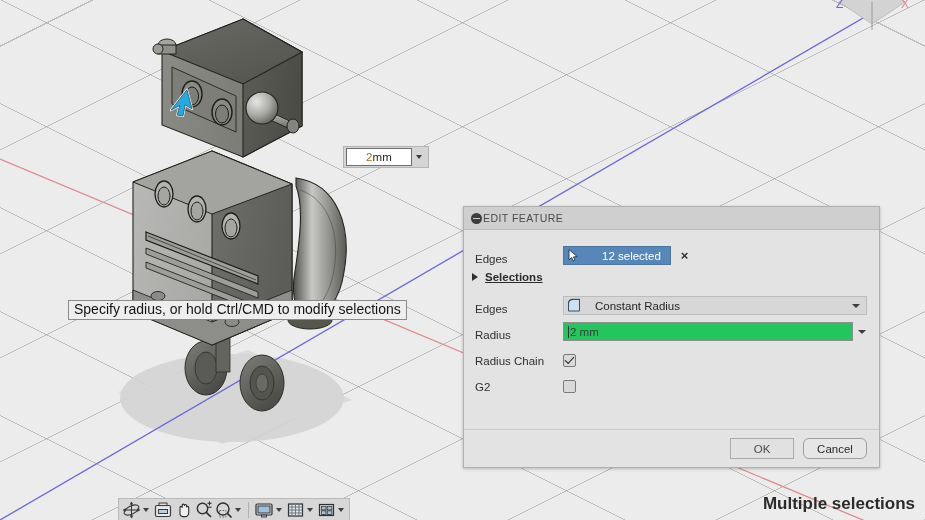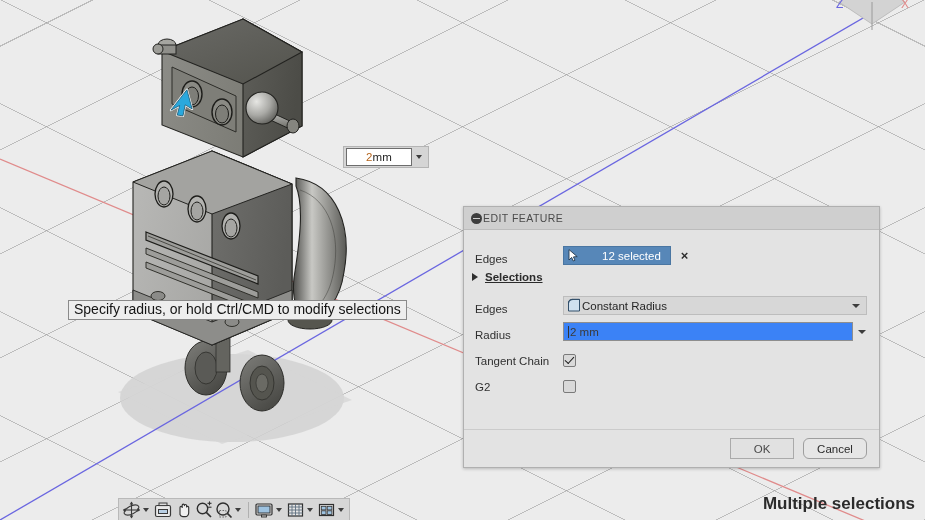--- a/index.html
+++ b/index.html
@@ -190,36 +190,36 @@
   }
   .dlg-section-text { font-weight: bold; font-size: 11.5px; color: #2b2b2b; text-decoration: underline; }
 
   
   .combo {
     flex: 1; height: 19px;
     background: #d7d7d7;
     border: 1px solid #bdbdbd;
     display: flex; align-items: center;
     padding: 0 3px 0 3px;
-    gap: 0;
+    gap: 13px;
   }
   .combo .combo-text { flex: 1; font-size: 11.5px; color: #262626; }
   .combo .combo-caret {
     width: 0; height: 0;
     border-left: 4px solid transparent;
     border-right: 4px solid transparent;
     border-top: 4.5px solid #3d3d3d;
     margin-right: 3px;
   }
 
   
   .valfield-wrap { flex: 1; display: flex; align-items: center; }
   .valfield {
     flex: 1; height: 19px;
-    background: #3b82f6;
+    background: #22c55e;
     border: 1px solid #8e8e8e;
     display: flex; align-items: center;
     padding-left: 4px;
     font-size: 11.5px;
     color: #3a3a3a;
     position: relative;
   }
   .valfield .caret-bar {
     display: inline-block;
     width: 1px; height: 12px;
@@ -571,21 +571,21 @@
         <span class="valfield-wrap">
           <span class="valfield">
             <span class="caret-bar"></span>
             <span>2 mm</span>
           </span>
           <span class="valfield-caret"></span>
         </span>
       </div>
 
       <div class="dlg-row">
-        <span class="dlg-label">Tangent Chain</span>
+        <span class="dlg-label">Radius Chain</span>
         <span class="dlg-ctrl">
           <span class="cbox checked"></span>
         </span>
       </div>
 
       <div class="dlg-row">
         <span class="dlg-label">G2</span>
         <span class="dlg-ctrl">
           <span class="cbox"></span>
         </span>

